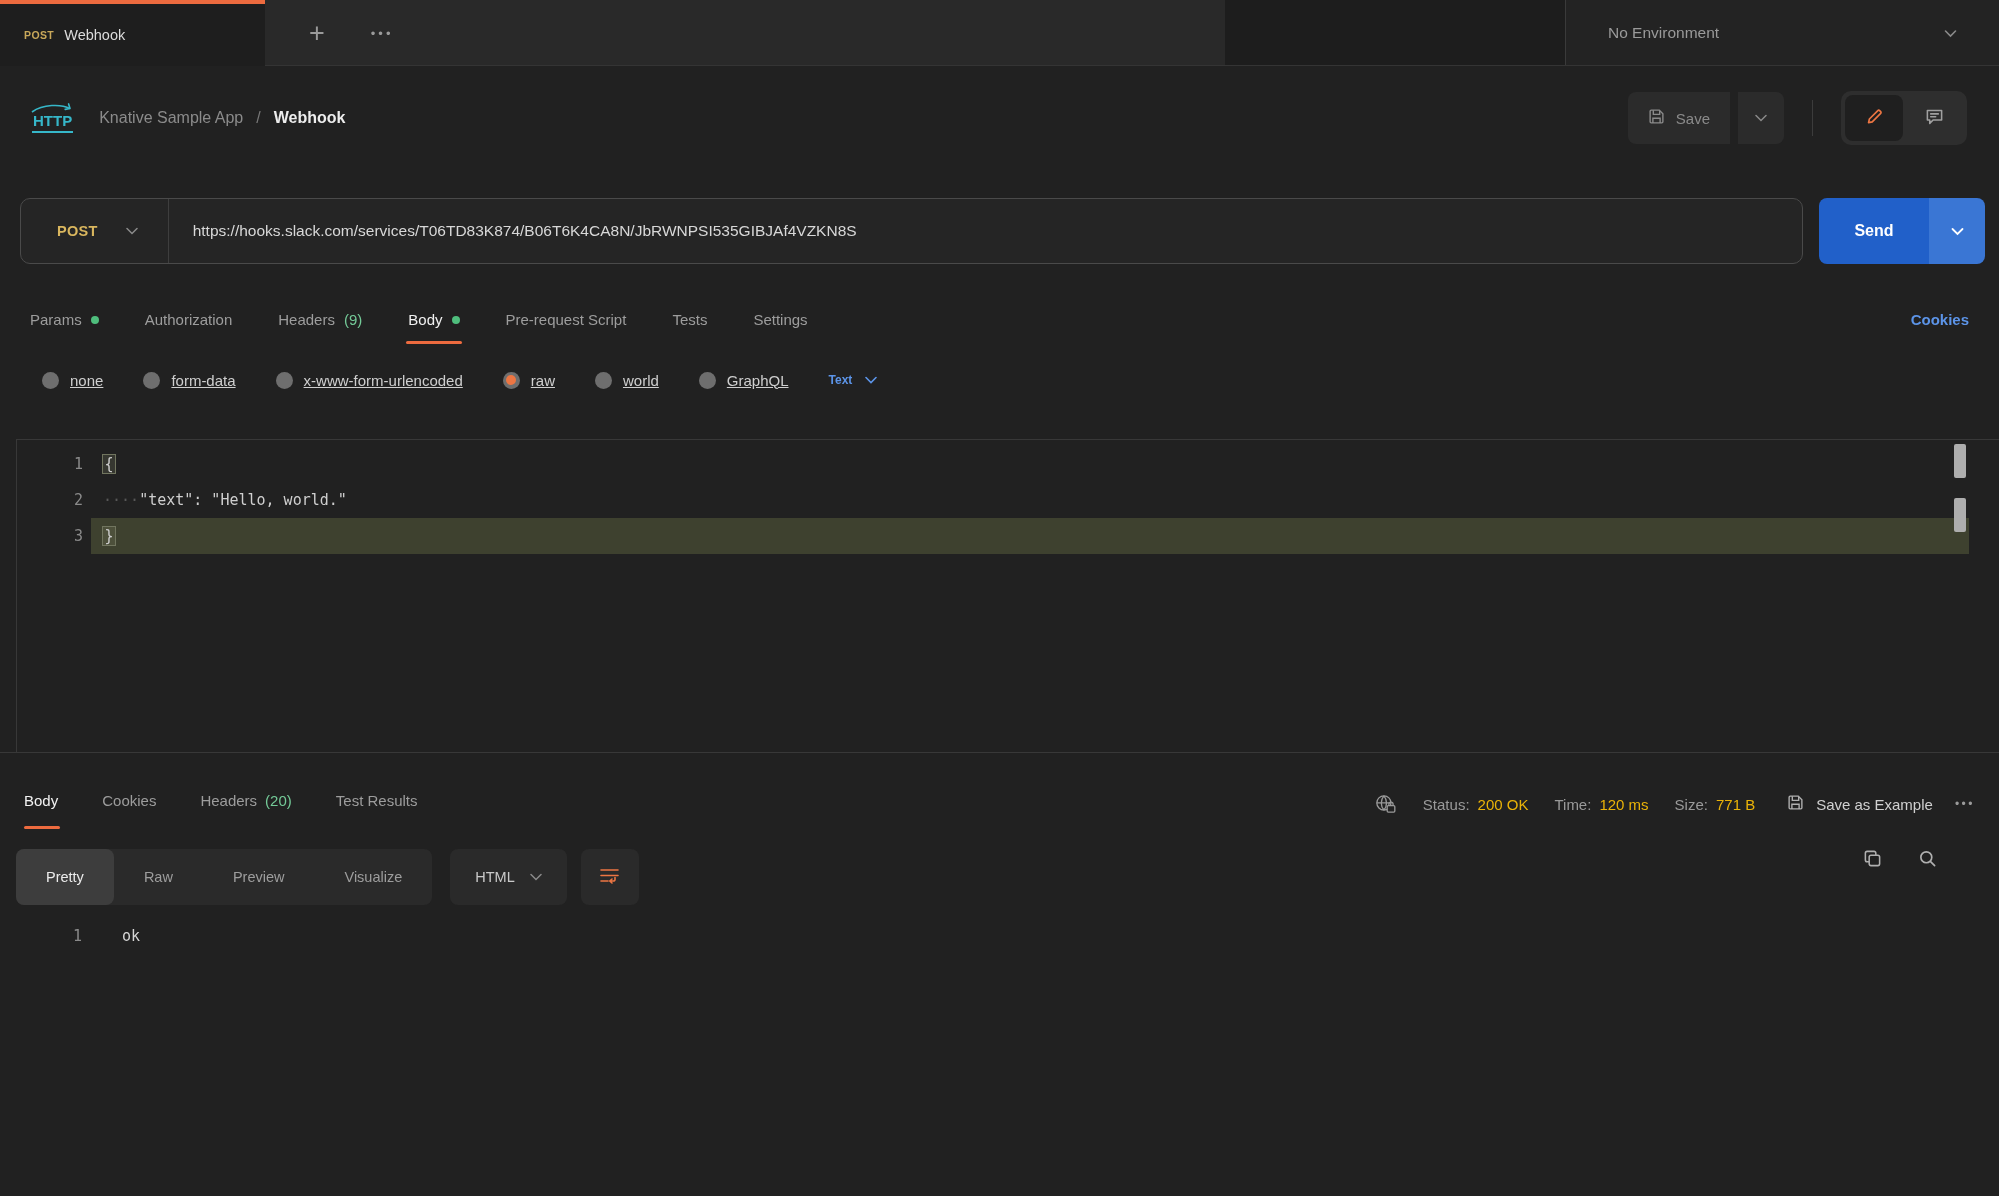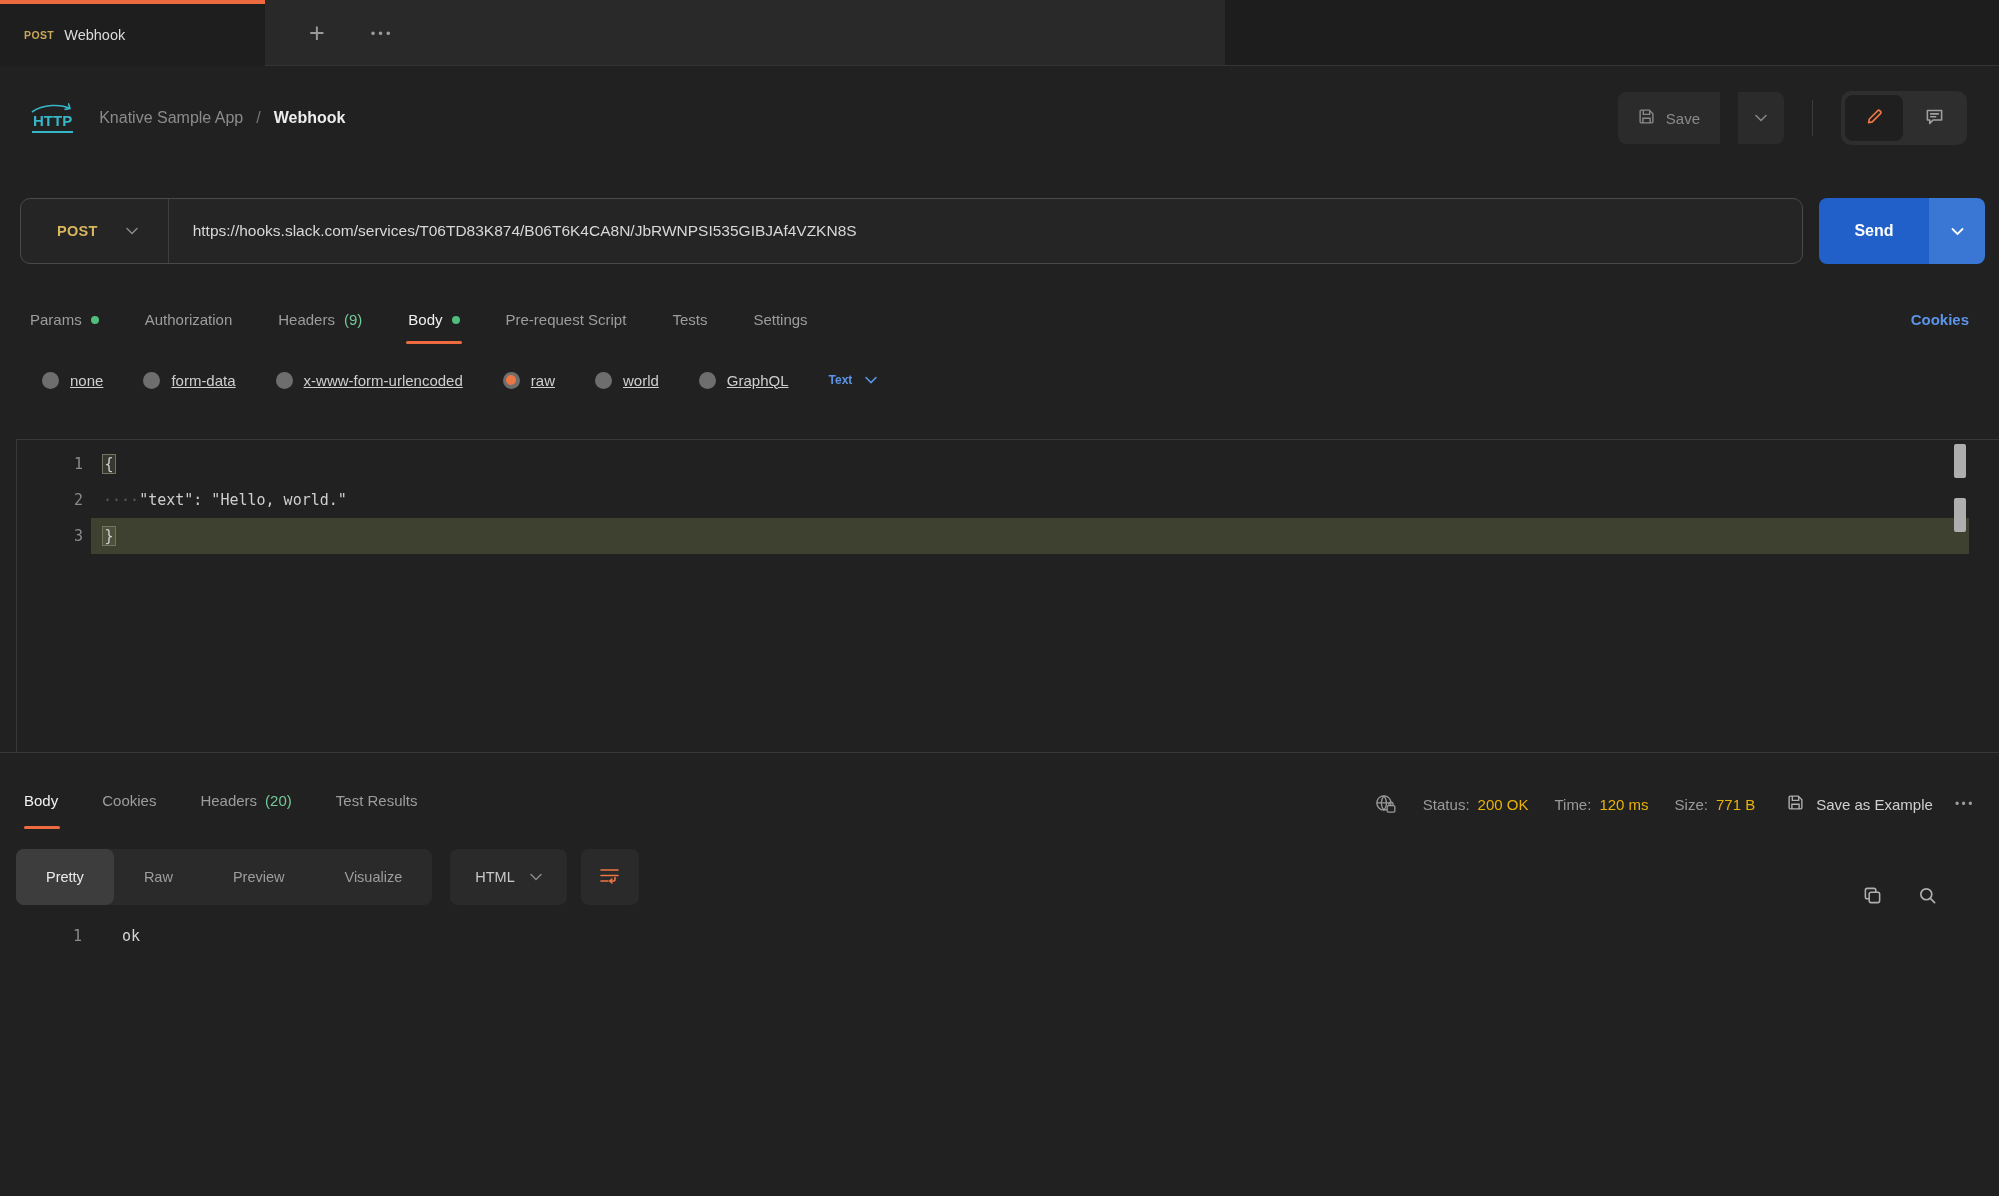--- a/index.html
+++ b/index.html
@@ -20,21 +20,21 @@
   .chev{color:#8a8a8a;display:inline-flex;}
 
   
   .toolbar{height:104px;display:flex;align-items:center;padding:0 32px;}
   .http-badge{position:relative;color:#36B7C9;font-weight:700;font-size:15px;border-bottom:2px solid #36B7C9;padding:0 1px 2px;margin-top:8px;}
   .http-arrow{position:absolute;top:-10px;left:-2px;}
   .crumb-collection{color:#8b8b8b;font-size:16px;margin-left:26px;}
   .crumb-sep{color:#777;margin:0 13px;font-size:16px;}
   .crumb-request{color:#ededed;font-size:16px;font-weight:600;}
   .toolbar-right{margin-left:auto;display:flex;align-items:center;}
-  .save-group{display:flex;gap:18px;}
+  .save-group{display:flex;gap:8px;}
   .save-main{height:52px;background:#2b2b2b;border-radius:8px 0 0 8px;display:flex;align-items:center;gap:11px;padding:0 20px;color:#8a8a8a;font-size:15px;cursor:pointer;}
   .save-caret{height:52px;width:46px;background:#2b2b2b;border-radius:0 8px 8px 0;display:flex;align-items:center;justify-content:center;color:#8a8a8a;cursor:pointer;}
   .tb-divider{width:1px;height:36px;background:#3c3c3c;margin:0 28px;}
   .icon-group{background:#2e2e2e;border-radius:10px;padding:4px;display:flex;gap:2px;}
   .icon-btn{width:58px;height:46px;border-radius:8px;display:flex;align-items:center;justify-content:center;color:#a0a0a0;cursor:pointer;}
   .icon-btn.edit{background:#1f1f1f;}
 
   
   .url-row{display:flex;align-items:stretch;margin:28px 14px 0 20px;height:66px;gap:16px;}
   .url-bar{flex:1;background:#252525;border:1px solid #4a4a4a;border-radius:10px;display:flex;align-items:center;overflow:hidden;}
@@ -81,21 +81,21 @@
   .resp-tab{margin-right:44px;color:#9d9d9d;font-size:15px;padding-bottom:20px;position:relative;display:flex;gap:8px;cursor:pointer;}
   .resp-tab.active{color:#f2f2f2;}
   .resp-tab.active::after{content:"";position:absolute;left:0;right:-2px;bottom:0;height:3px;background:#ED6B3F;border-radius:2px;}
   .resp-meta{margin-left:auto;display:flex;align-items:center;padding-bottom:14px;color:#9a9a9a;font-size:15px;}
   .meta-group{display:flex;gap:8px;margin-left:26px;}
   .meta-val{color:#eab308;}
   .save-example{display:flex;align-items:center;gap:12px;margin-left:32px;color:#d0d0d0;cursor:pointer;}
   .resp-more{margin-left:22px;color:#9a9a9a;font-size:12px;letter-spacing:2.5px;cursor:pointer;}
   .globe{color:#9a9a9a;display:inline-flex;cursor:pointer;}
 
-  .resp-toolbar{display:flex;align-items:flex-end;margin:20px 16px 0 16px;height:56px;}
+  .resp-toolbar{display:flex;align-items:flex-start;margin:20px 16px 0 16px;height:56px;}
   .seg-control{display:flex;background:#2a2a2a;border-radius:8px;align-items:stretch;height:56px;}
   .seg{display:flex;align-items:center;padding:0 30px;color:#9d9d9d;font-size:14.5px;cursor:pointer;}
   .seg.active{background:#3d3d3d;border-radius:8px;color:#ececec;}
   .fmt-select{display:flex;align-items:center;gap:15px;background:#2a2a2a;border-radius:8px;height:56px;padding:0 25px;color:#c9c9c9;font-size:14.5px;margin-left:18px;cursor:pointer;}
   .wrap-btn{width:58px;height:56px;background:#2a2a2a;border-radius:8px;margin-left:14px;display:flex;align-items:center;justify-content:center;cursor:pointer;}
   .resp-actions{margin-left:auto;display:flex;gap:36px;margin-right:46px;color:#b0b0b0;align-items:center;}
   .resp-actions > span{cursor:pointer;display:inline-flex;}
 
   .resp-body{display:flex;margin-top:14px;font-family:"DejaVu Sans Mono",monospace;font-size:15px;height:34px;align-items:center;margin-left:16px;}
   .resp-body .code-content{color:#d6d6d6;padding-left:40px;}
@@ -106,20 +106,28 @@
 <div class="app">
 
   <div class="tabbar">
     <div class="tabs-strip">
       <div class="tab">
         <span class="tab-method">POST</span>
         <span class="tab-title">Webhook</span>
       </div>
       <span class="newtab">+</span>
       <span class="more-tabs">•••</span>
+    </div>
+    <div class="env-area">
+      <span class="env-label">No Environment</span>
+      <span class="chev">
+        <svg width="13" height="9" viewBox="0 0 13 9">
+            <path d="M1.5 2 L6.5 7 L11.5 2" fill="none" stroke="currentColor" stroke-width="1.6" stroke-linecap="round"></path>
+          </svg>
+      </span>
     </div>
   </div>
 
   <div class="toolbar">
     <span class="http-badge">
       <svg class="http-arrow" width="44" height="11" viewBox="0 0 44 11" fill="none">
         <path d="M2 10 C13 2 31 2 40 6.5" stroke="#36B7C9" stroke-width="1.6"></path>
         <path d="M40 6.5 l-1.4-4.6 M40 6.5 l-4.8 .9" stroke="#36B7C9" stroke-width="1.6" stroke-linecap="round"></path>
       </svg>
       <span>HTTP</span>

